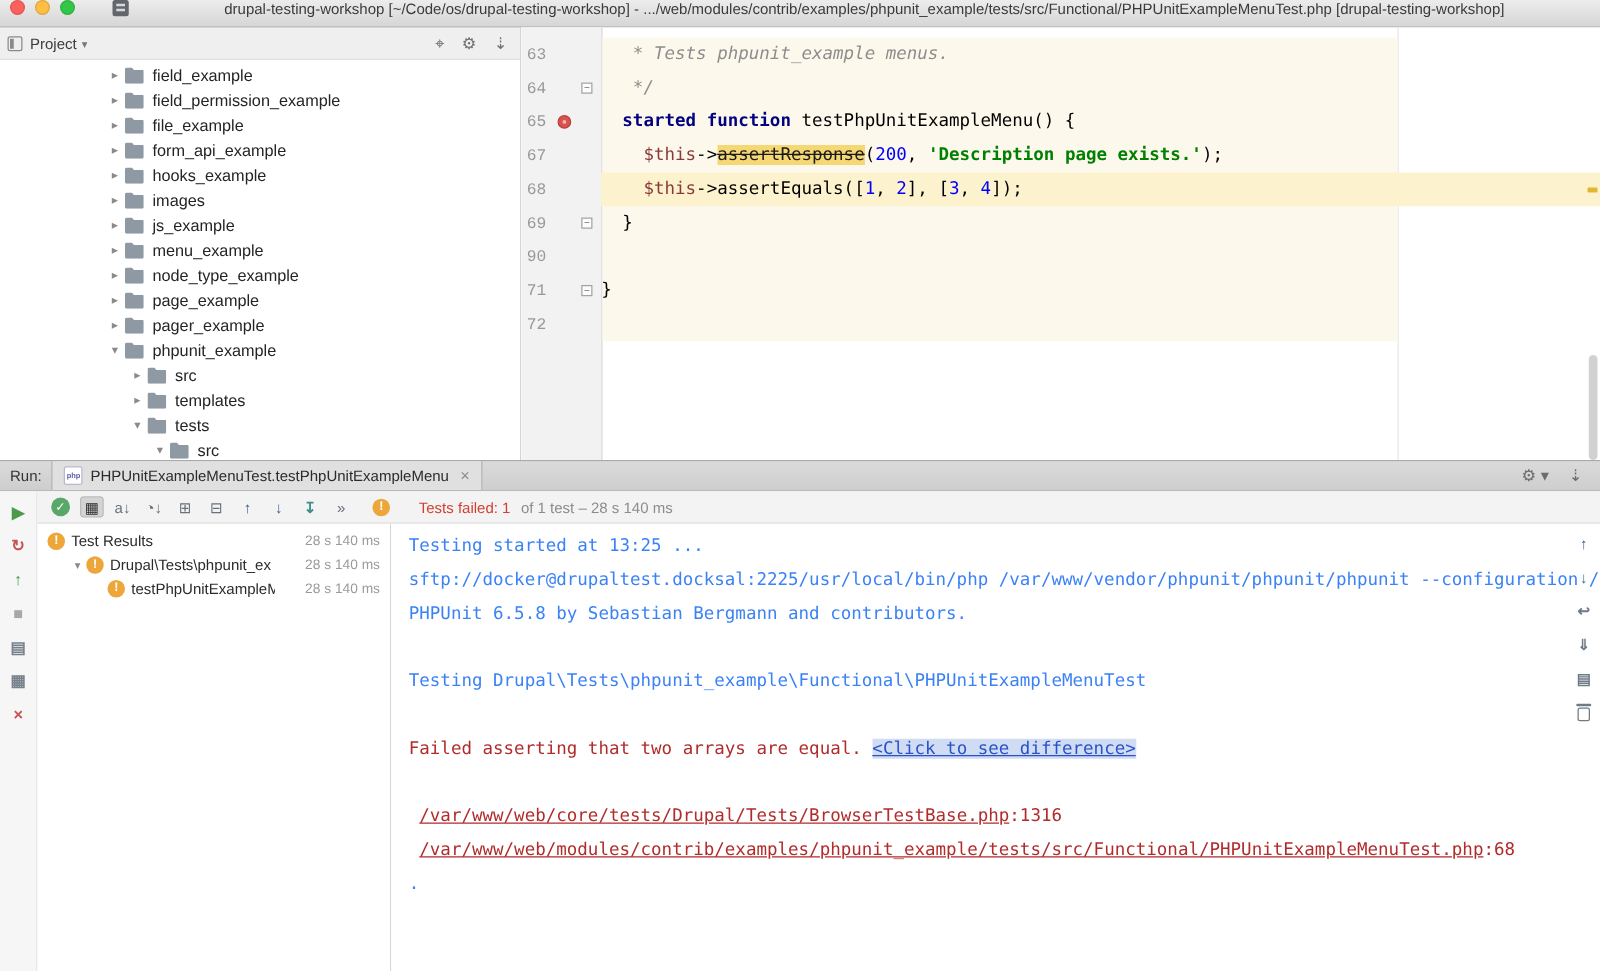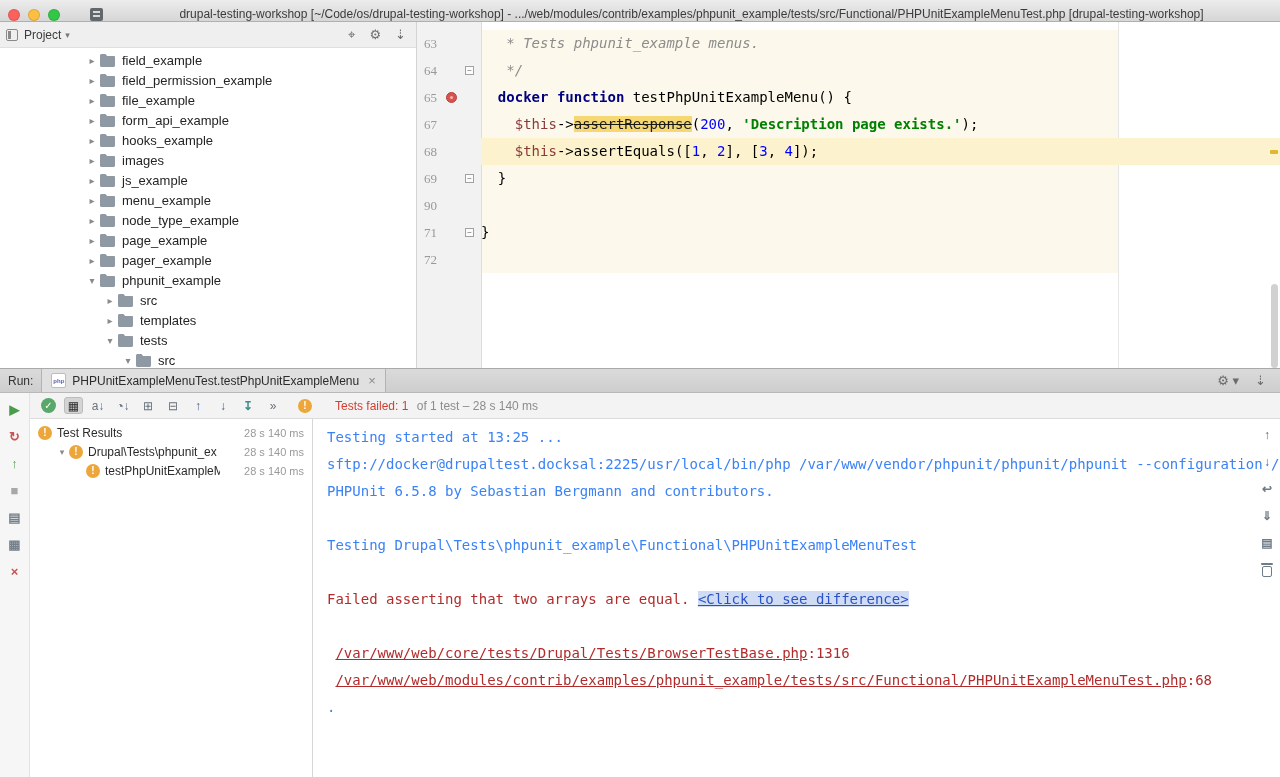--- a/index.html
+++ b/index.html
@@ -2,21 +2,21 @@
 <html><head>
 <meta charset="utf-8">
 <style>
   *{margin:0;padding:0;box-sizing:border-box}
   html,body{width:1280px;height:777px;overflow:hidden;background:#fff;
     font-family:"Liberation Sans",sans-serif;-webkit-font-smoothing:antialiased}
   .mono{font-family:"DejaVu Sans Mono",monospace}
 
   
   #titlebar{height:22px;background:linear-gradient(#ececec,#d6d6d6);border-bottom:1px solid #b0b0b0;
-    display:flex;align-items:flex-end;position:relative}
+    display:flex;align-items:flex-start;position:relative}
   .lights{display:flex;gap:8px;padding-left:8px}
   .light{width:12px;height:12px;border-radius:50%;display:inline-block;border:1px solid rgba(0,0,0,.12)}
   .l-red{background:#fc615d}.l-yellow{background:#fdbe41}.l-green{background:#33c748}
   .doc-ico{width:13px;height:13px;background:#63676c;border-radius:2px;margin-left:30px;position:relative;flex:none}
   .doc-ico::after{content:'';position:absolute;left:3px;top:3px;right:3px;height:2px;background:#d7d9dc;box-shadow:0 4px 0 #d7d9dc}
   .win-title{flex:1;text-align:center;font-size:12px;color:#3b3b3b;white-space:nowrap;overflow:hidden;padding:0 8px}
 
   
   #main{display:flex;height:346px}
   #project{width:417px;flex:none;border-right:1px solid #d4d4d4;background:#fff;display:flex;flex-direction:column;overflow:hidden}
@@ -34,21 +34,21 @@
   .ptree-label{white-space:nowrap}
 
   
   #editor{flex:1;position:relative;background:#fff;overflow:hidden}
   #editor::before{content:'';position:absolute;left:0;top:0;bottom:0;width:64px;background:#f2f2f2;border-right:1px solid #dcdcdc}
   .margin-guide{position:absolute;left:701px;top:0;bottom:0;width:1px;background:#e6e6e6}
   .method-range{position:absolute;left:65px;top:8px;width:636px;height:243px;background:#fcf9ec}
   #edlines{position:relative;padding-top:8px}
   .ed-row{display:flex;height:27px}
   .ed-gut{width:64px;flex:none;position:relative}
-  .ed-num{position:absolute;right:44px;top:0;line-height:27px;font-size:13px;color:#999;font-family:Liberation Serif, serif}
+  .ed-num{position:absolute;right:44px;top:0;line-height:27px;font-size:13px;color:#999;font-family:Liberation Mono, monospace}
   .gut-fail{position:absolute;left:29px;top:8px;width:11px;height:11px;border-radius:50%;background:#d8524e;border:1px solid #b9403c}
   .gut-fail::after{content:'';position:absolute;left:3px;top:3px;width:3px;height:3px;border-radius:50%;background:#f4b6b4}
   .fold-box{position:absolute;left:48px;top:9px;width:9px;height:9px;border:1px solid #a2a2a2;background:#fcfcfc;
     font-size:8px;line-height:7px;text-align:center;color:#666}
   .ed-code{flex:1;position:relative;white-space:pre;font-size:14px;line-height:27px}
   .ed-code.exec{background:#fcf3ce}
   .tok-pln{color:#000}
   .tok-kw{color:#000080;font-weight:bold}
   .tok-str{color:#008000;font-weight:bold}
   .tok-num{color:#0000ff}
@@ -302,21 +302,21 @@
               <span class="ed-num">64</span>
               <span class="fold-box">−</span>
             </div>
             <div class="ed-code mono"><span class="tok-cmt">   */</span></div>
           </div>
           <div class="ed-row">
             <div class="ed-gut">
               <span class="ed-num">65</span>
               <span class="gut-fail"></span>
             </div>
-            <div class="ed-code mono"><span class="tok-pln">  </span><span class="tok-kw">docker</span><span class="tok-pln"> </span><span class="tok-kw">function</span><span class="tok-pln"> testPhpUnitExampleMenu() {</span></div>
+            <div class="ed-code mono"><span class="tok-pln">  </span><span class="tok-kw">started</span><span class="tok-pln"> </span><span class="tok-kw">function</span><span class="tok-pln"> testPhpUnitExampleMenu() {</span></div>
           </div>
           <div class="ed-row">
             <div class="ed-gut">
               <span class="ed-num">67</span>
             </div>
             <div class="ed-code mono"><span class="tok-pln">    </span><span class="tok-var">$this</span><span class="tok-pln">-&gt;</span><span class="tok-dep">assertResponse</span><span class="tok-pln">(</span><span class="tok-num">200</span><span class="tok-pln">, </span><span class="tok-str">'Description page exists.'</span><span class="tok-pln">);</span></div>
           </div>
           <div class="ed-row">
             <div class="ed-gut">
               <span class="ed-num">68</span>

